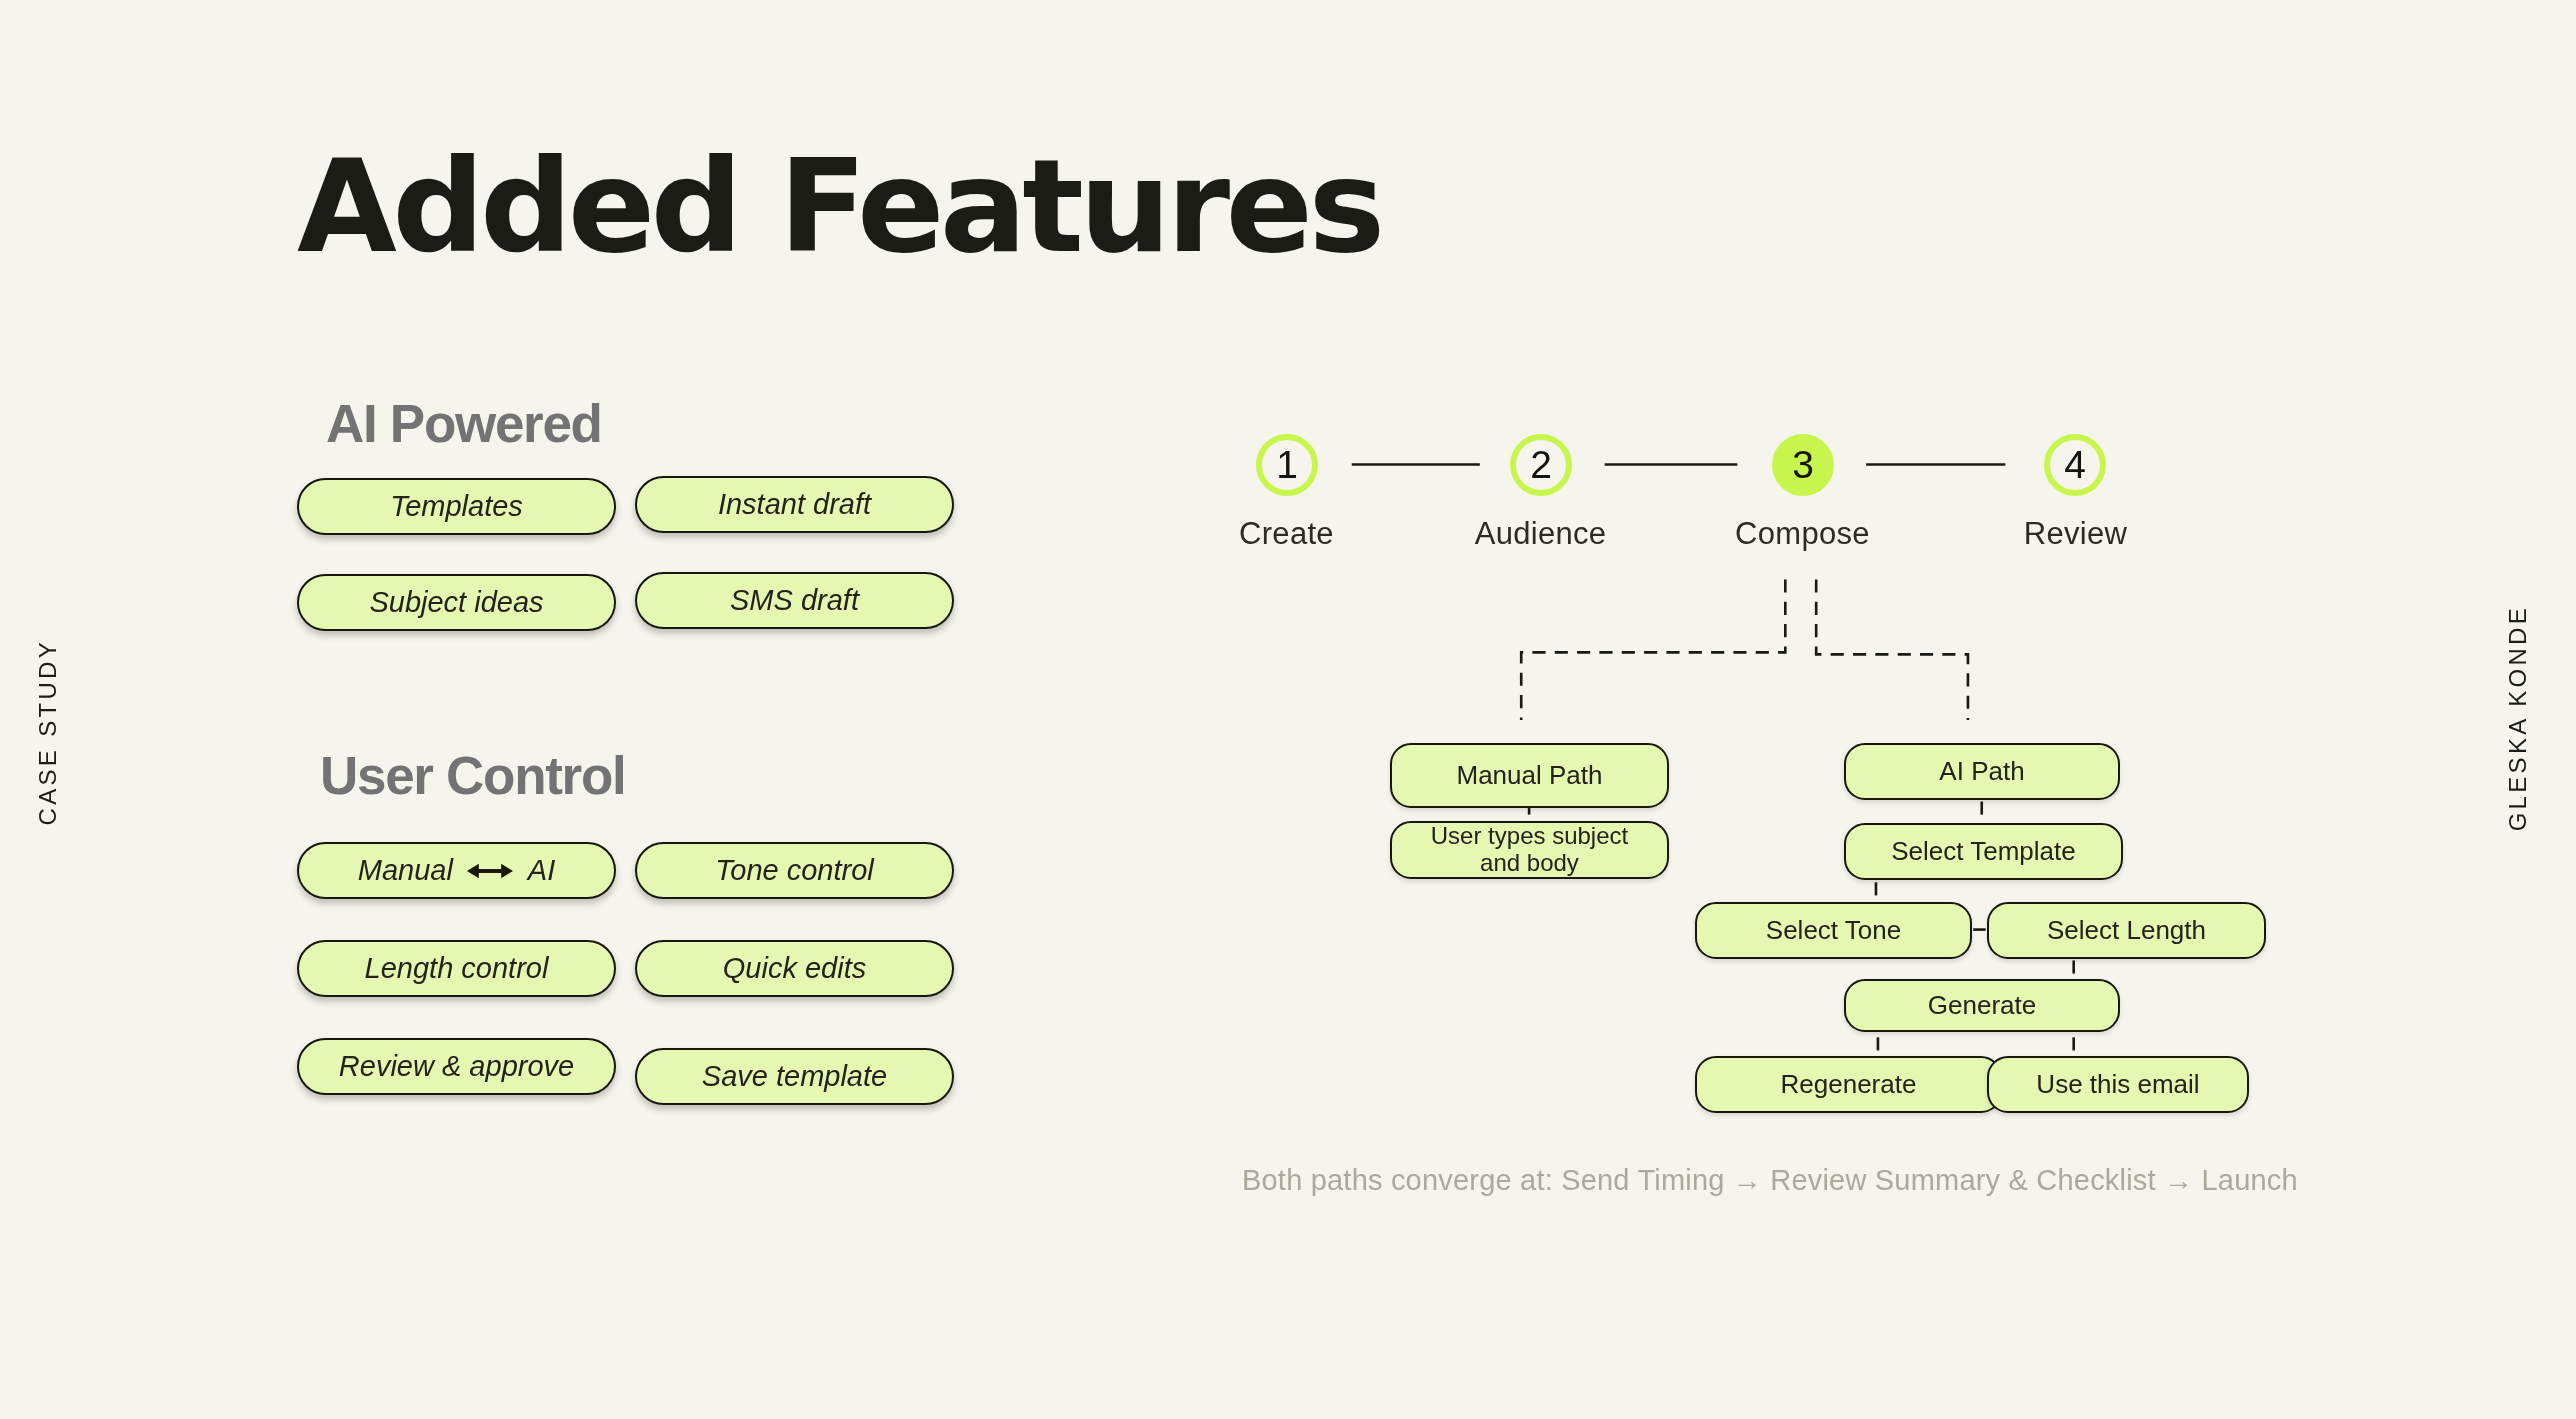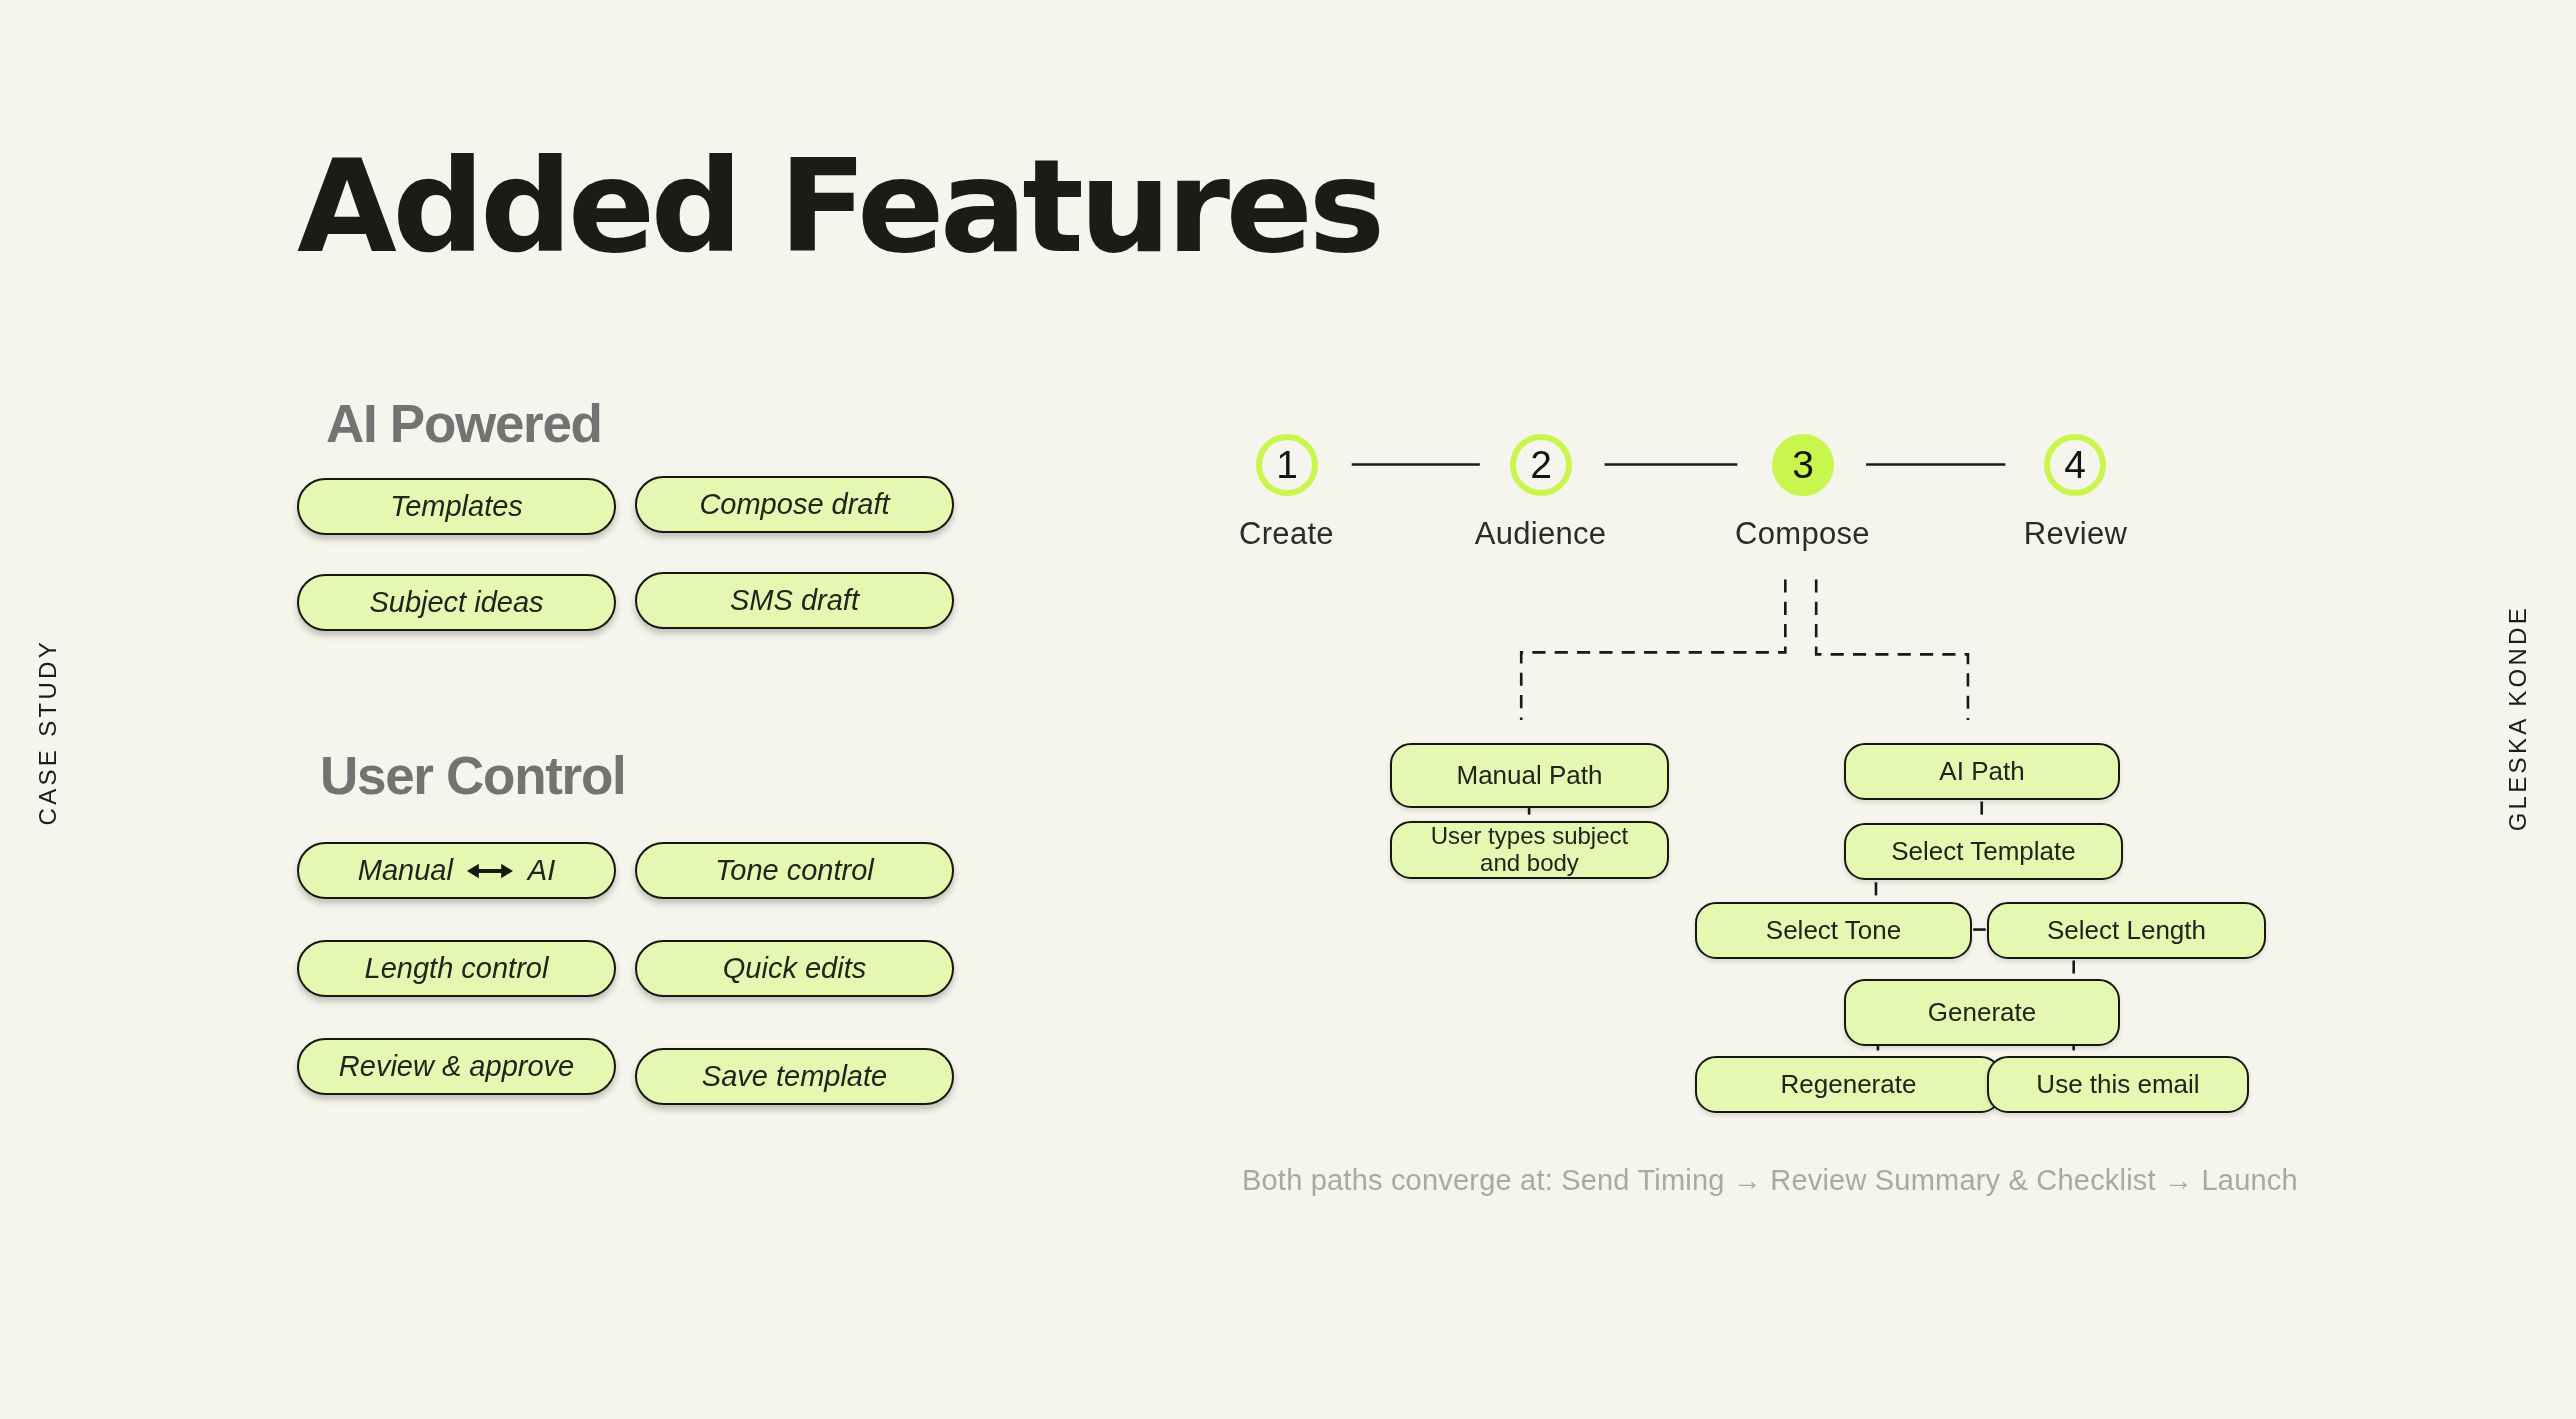--- a/index.html
+++ b/index.html
@@ -89,21 +89,21 @@
 
 <div class="side-label" style="left:34px; top:639px;">CASE STUDY</div>
 <div class="side-label" style="left:2504px; top:605px;">GLESKA KONDE</div>
 
 <div class="abs section-heading" style="left:300px; top:393px;">AI Powered</div>
 
 <div class="pill" style="left:297px; top:478px;">
   <span>Templates</span>
 </div>
 <div class="pill" style="left:635px; top:476px;">
-  <span>Compose draft</span>
+  <span>Instant draft</span>
 </div>
 <div class="pill" style="left:297px; top:574px;">
   <span>Subject ideas</span>
 </div>
 <div class="pill" style="left:635px; top:572px;">
   <span>SMS draft</span>
 </div>
 
 <div class="abs section-heading" style="left:294px; top:745px;">User Control</div>
 
@@ -161,21 +161,21 @@
 </div>
 <div class="fbox" style="left:1844px; top:823px; width:279px; height:57px;">
   <span>Select Template</span>
 </div>
 <div class="fbox" style="left:1695px; top:902px; width:277px; height:57px;">
   <span>Select Tone</span>
 </div>
 <div class="fbox" style="left:1987px; top:902px; width:279px; height:57px;">
   <span>Select Length</span>
 </div>
-<div class="fbox" style="left:1844px; top:979px; width:276px; height:67px;justify-content:center;">
+<div class="fbox" style="left:1844px; top:979px; width:276px; height:53px;justify-content:center;">
   <span>Generate</span>
 </div>
 <div class="fbox" style="left:1695px; top:1056px; width:307px; height:57px;">
   <span>Regenerate</span>
 </div>
 <div class="fbox" style="left:1987px; top:1056px; width:262px; height:57px;">
   <span>Use this email</span>
 </div>
 
 <div class="abs caption" style="left:1242px; top:1164px;">Both paths converge at: Send Timing → Review Summary &amp; Checklist → Launch</div>

